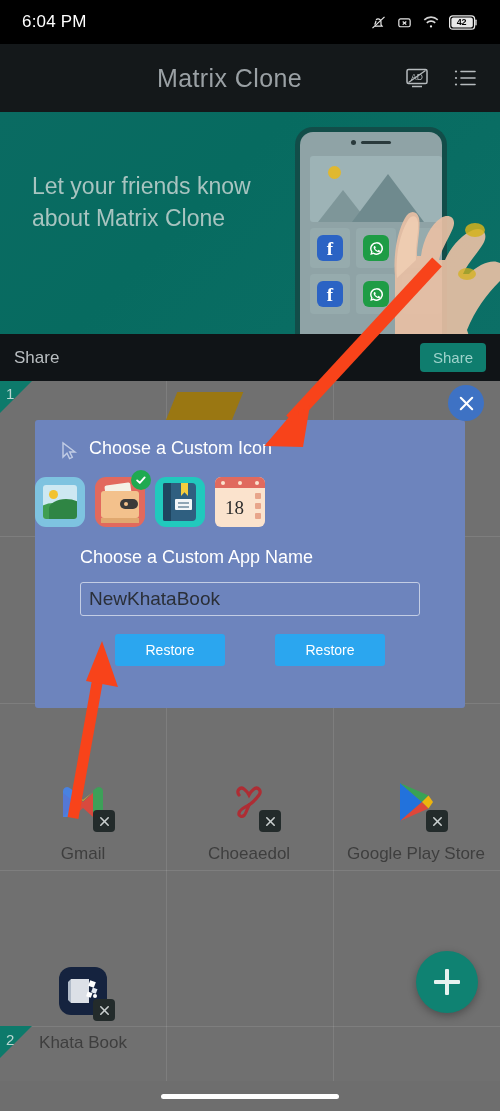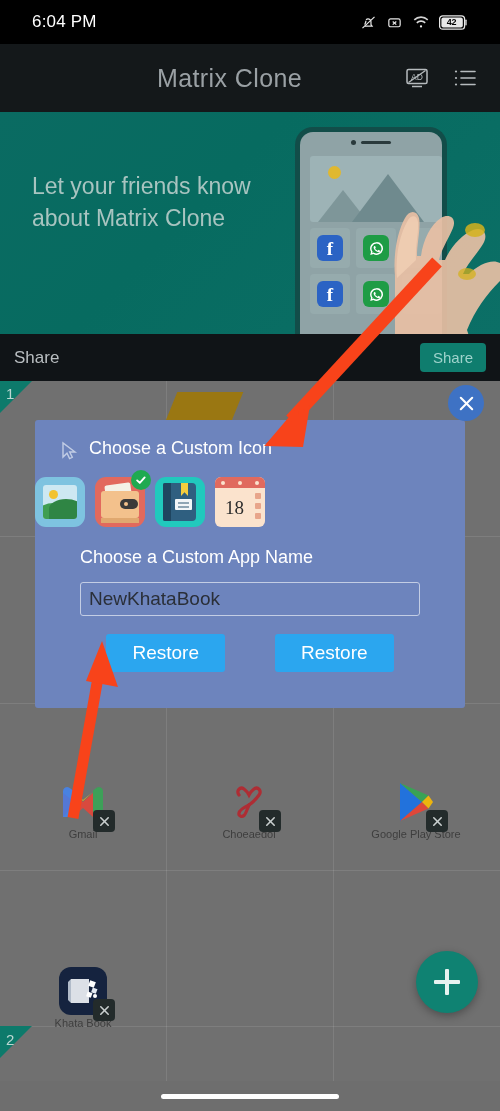--- a/index.html
+++ b/index.html
@@ -23,21 +23,21 @@
 
   
   .statusbar {
     position: absolute;
     top: 0; left: 0;
     width: 500px; height: 44px;
     background: #000;
     display: flex;
     align-items: center;
     justify-content: space-between;
-    padding: 0 32px;
+    padding: 0 22px;
     z-index: 10;
   }
   .status-time {
     color: #ffffff;
     font-size: 17px;
     letter-spacing: 0.2px;
   }
   .status-icons {
     display: flex;
     align-items: center;
@@ -207,21 +207,21 @@
   }
 
   .app-cell {
     position: absolute;
     width: 166px;
     display: flex;
     flex-direction: column;
     align-items: center;
   }
   .app-icon-wrap { position: relative; width: 52px; height: 52px; display: flex; align-items: center; justify-content: center; }
-  .app-label { color: #3e3e3e; font-size: 11px; white-space: nowrap; }
+  .app-label { margin-top: 16px; color: #3e3e3e; font-size: 17px; white-space: nowrap; }
   .del-badge {
     position: absolute;
     right: -6px; bottom: -4px;
     width: 22px; height: 22px;
     background: #232b2b;
     border-radius: 4px;
     display: flex; align-items: center; justify-content: center;
   }
   .del-badge svg { display:block; }
 
@@ -339,21 +339,21 @@
     margin-top: 18px;
     display: flex;
     justify-content: center;
     gap: 50px;
   }
   .dlg-btn {
     background: #2ba6ef;
     color: #ffffff;
     border: none;
     border-radius: 3px;
-    font-size: 19px;
+    font-size: 14px;
     font-family: "Liberation Sans", sans-serif;
     padding: 8px 26px;
     min-width: 110px;
   }
 
   
   .arrows { position: absolute; inset: 0; pointer-events: none; z-index: 40; }
 
   
   .navbar {

